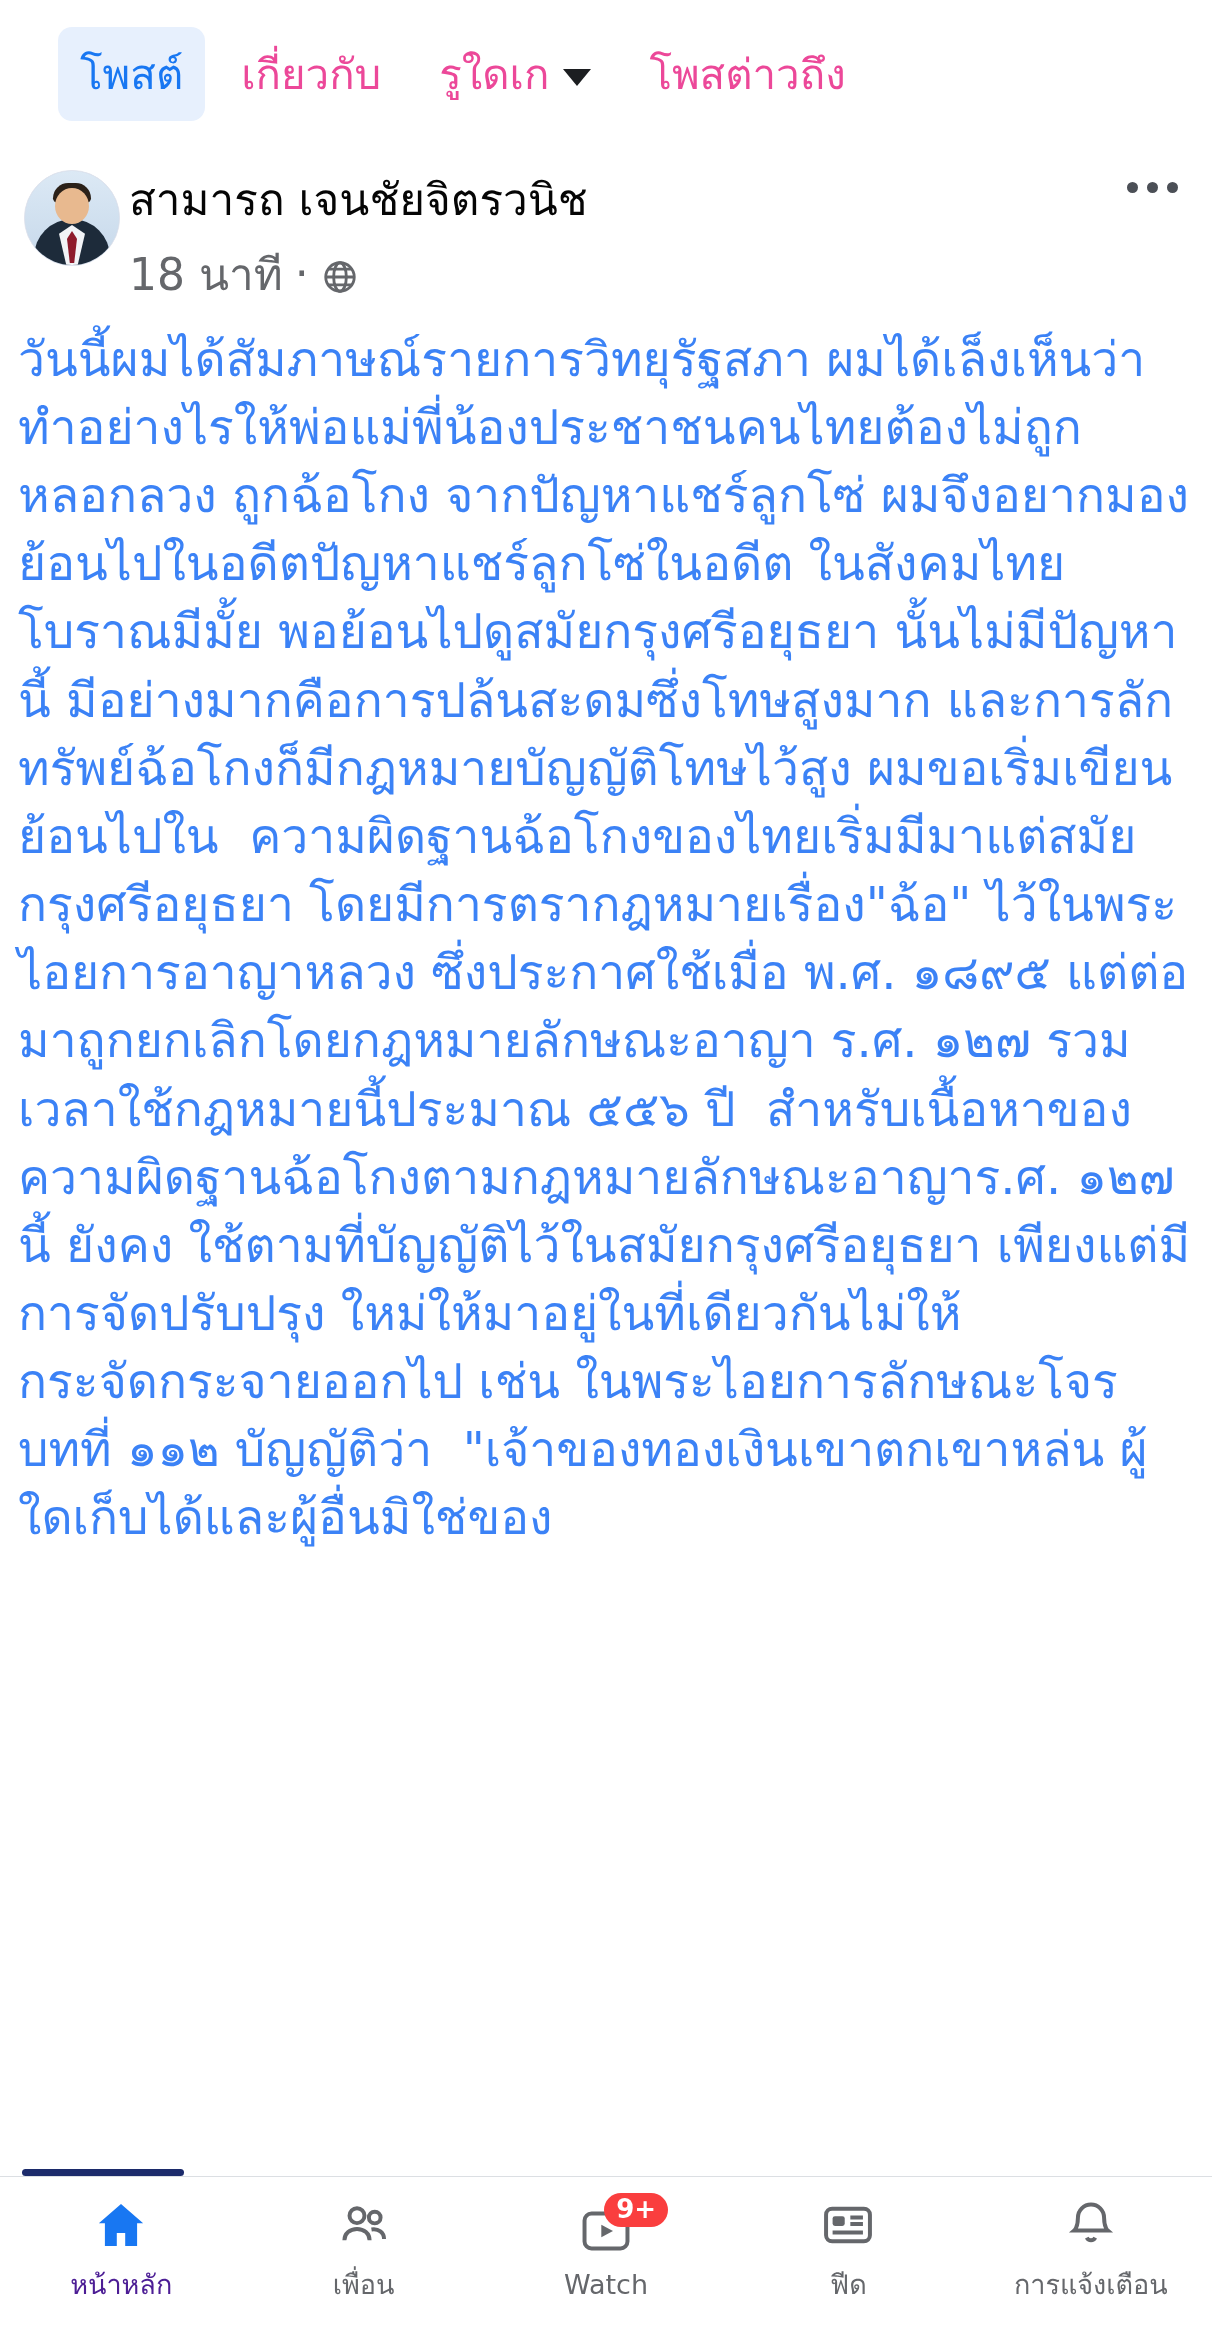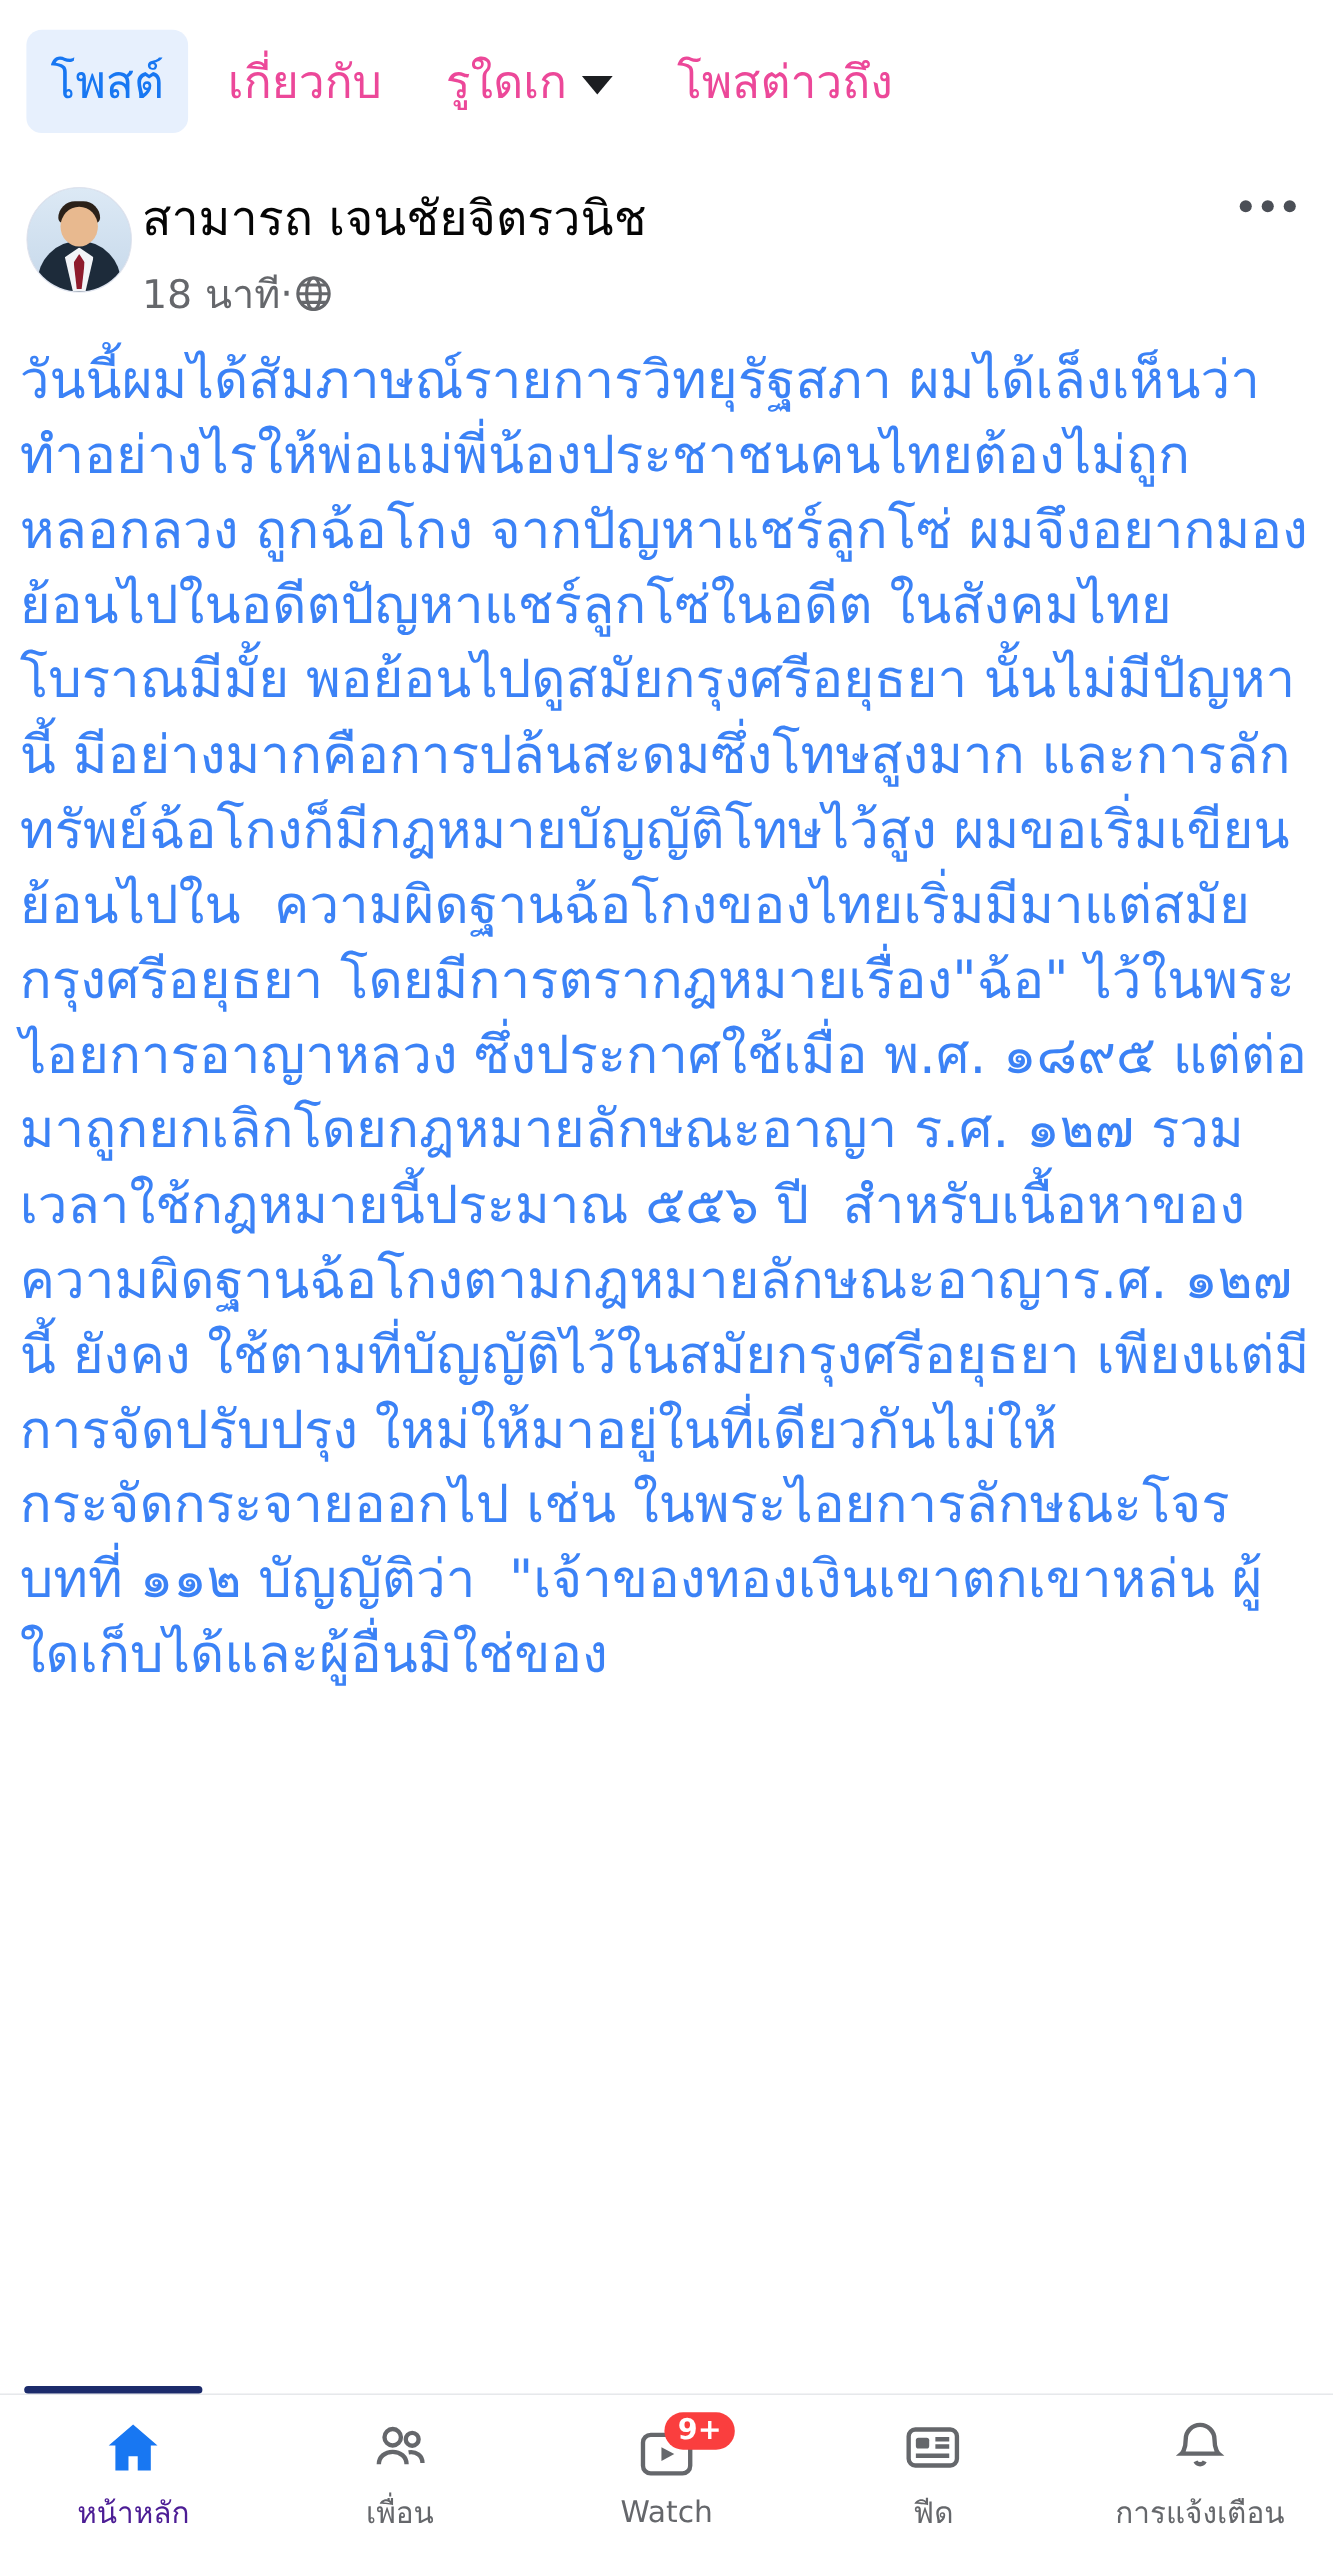--- a/index.html
+++ b/index.html
@@ -17,23 +17,24 @@
     display: flex;
     flex-direction: column;
     background: #ffffff;
   }
 
   
   .tabbar {
     display: flex;
     align-items: center;
     height: 148px;
-    padding: 0 24px;
+    padding: 0 14px;
     gap: 14px;
     flex: 0 0 auto;
+    margin-left: 44px;
   }
   .tab {
     font-size: 42px;
     color: #ec4899;
     padding: 14px 22px;
     border-radius: 14px;
     white-space: nowrap;
     display: flex;
     align-items: center;
     gap: 14px;
@@ -95,23 +96,24 @@
   .name-block { margin-left: 9px; padding-top: 4px; }
   .author-name {
     font-size: 44px;
     color: #050505;
     font-weight: 400;
     line-height: 1.2;
   }
   .meta-row {
     display: flex;
     align-items: center;
+    gap: 12px;
     margin-top: 12px;
     color: #65676b;
-    font-size: 36px;
+    font-size: 44px;
   }
   .globe-icon { width: 38px; height: 38px; flex: 0 0 auto; }
   .more-dots {
     position: absolute;
     right: 34px;
     top: 34px;
     display: flex;
     gap: 9px;
   }
   .more-dots i {

